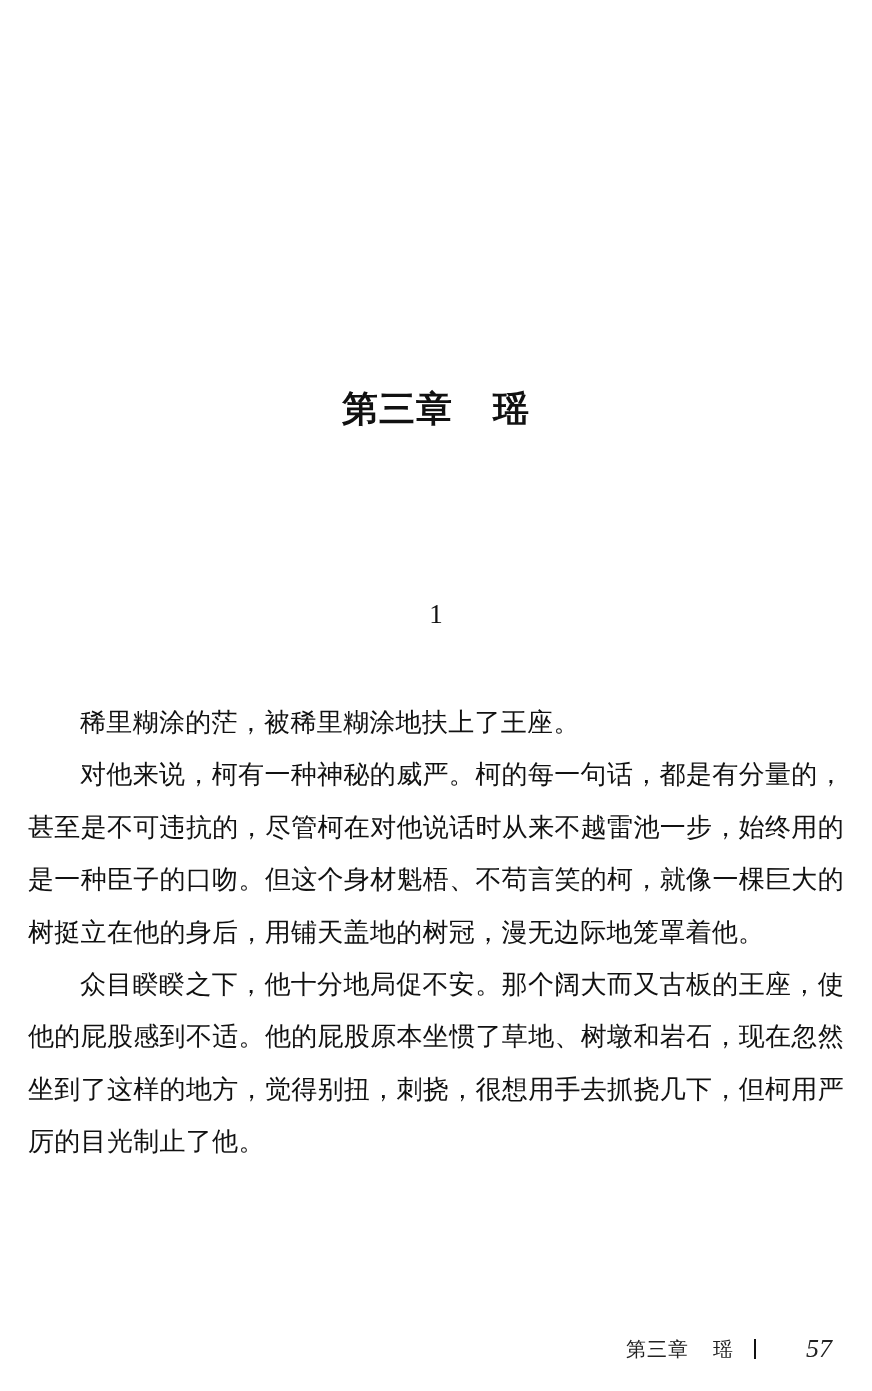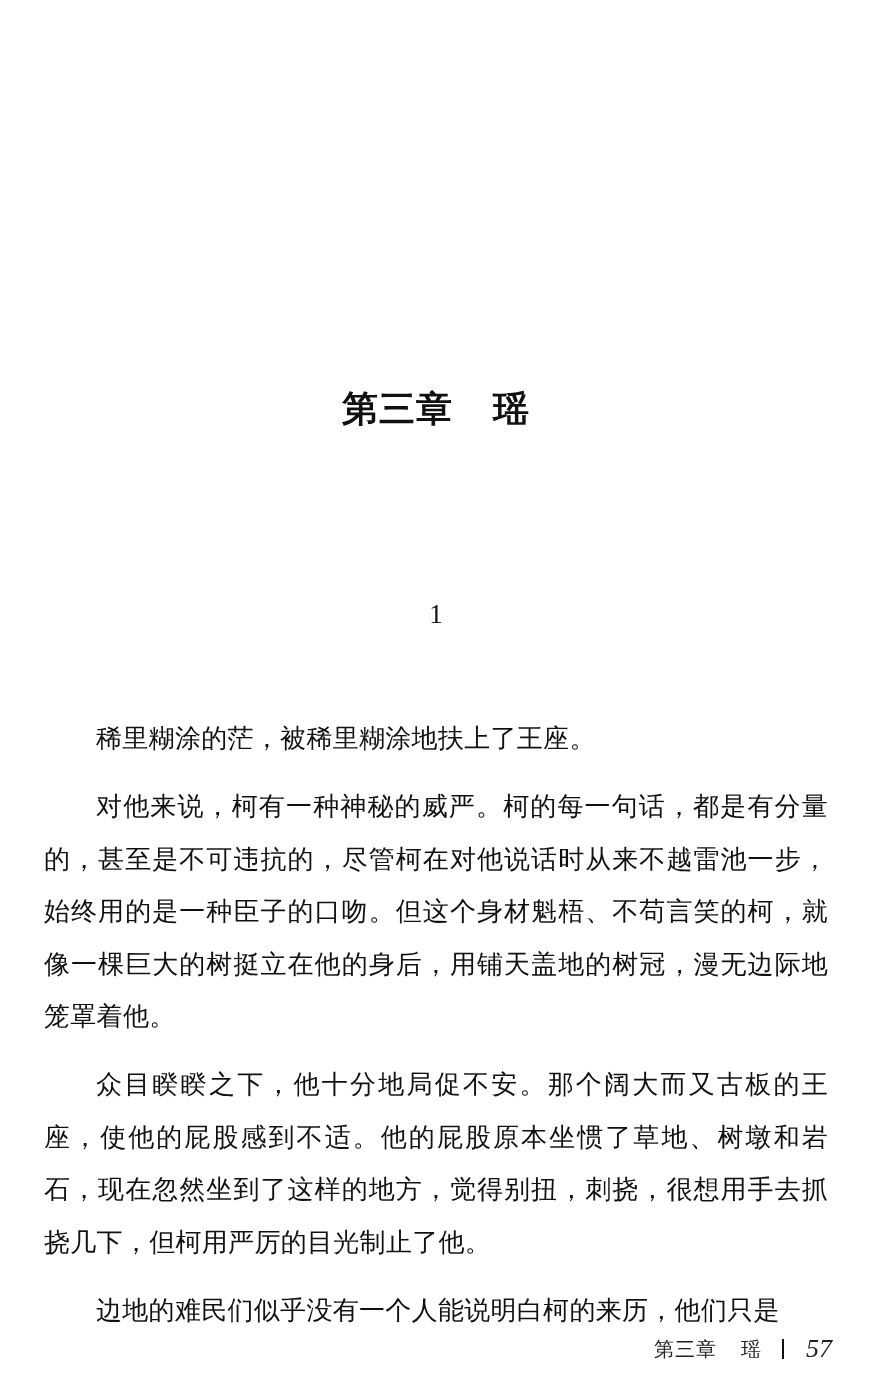--- a/index.html
+++ b/index.html
@@ -46,21 +46,21 @@
     left: 28px;
     width: 816px;
     font-family: "DejaVu Serif", "Liberation Serif", serif;
     font-size: 26px;
     line-height: 52.4px;
     text-align: justify;
     text-justify: inter-character;
     letter-spacing: 0.3px;
   }
   .body-text p {
-    margin: 16px;
+    margin: 0;
     text-indent: 2em;
   }
   .running-footer {
     position: absolute;
     top: 1334px;
     right: 40px;
     display: flex;
     align-items: center;
     font-family: "DejaVu Sans", "Liberation Sans", sans-serif;
     color: #222222;
@@ -77,36 +77,36 @@
     display: inline-block;
     width: 2px;
     height: 20px;
     background: #111111;
     margin: 0 22px 0 20px;
   }
   .footer-page {
     font-family: "Liberation Serif", "DejaVu Serif", serif;
     font-style: italic;
     font-size: 26px;
+    margin-left: 28px;
   }
 </style>
 </head>
 <body>
 
 <div class="chapter-title">
   <span>第三章</span><span class="gap"></span><span>瑶</span>
 </div>
 
 <div class="section-number">1</div>
 
 <div class="body-text">
   <p>稀里糊涂的茫，被稀里糊涂地扶上了王座。</p>
   <p>对他来说，柯有一种神秘的威严。柯的每一句话，都是有分量的，甚至是不可违抗的，尽管柯在对他说话时从来不越雷池一步，始终用的是一种臣子的口吻。但这个身材魁梧、不苟言笑的柯，就像一棵巨大的树挺立在他的身后，用铺天盖地的树冠，漫无边际地笼罩着他。</p>
   <p>众目睽睽之下，他十分地局促不安。那个阔大而又古板的王座，使他的屁股感到不适。他的屁股原本坐惯了草地、树墩和岩石，现在忽然坐到了这样的地方，觉得别扭，刺挠，很想用手去抓挠几下，但柯用严厉的目光制止了他。</p>
-  <p>边地的难民们似乎没有一个人能说明白柯的来历，他们只是</p>
 </div>
 
 <div class="running-footer">
   <span class="footer-chapter">
     <span>第三章</span><span class="gap"></span><span>瑶</span>
   </span>
   <span class="footer-divider"></span>
   <span class="footer-page">57</span>
 </div>
 

